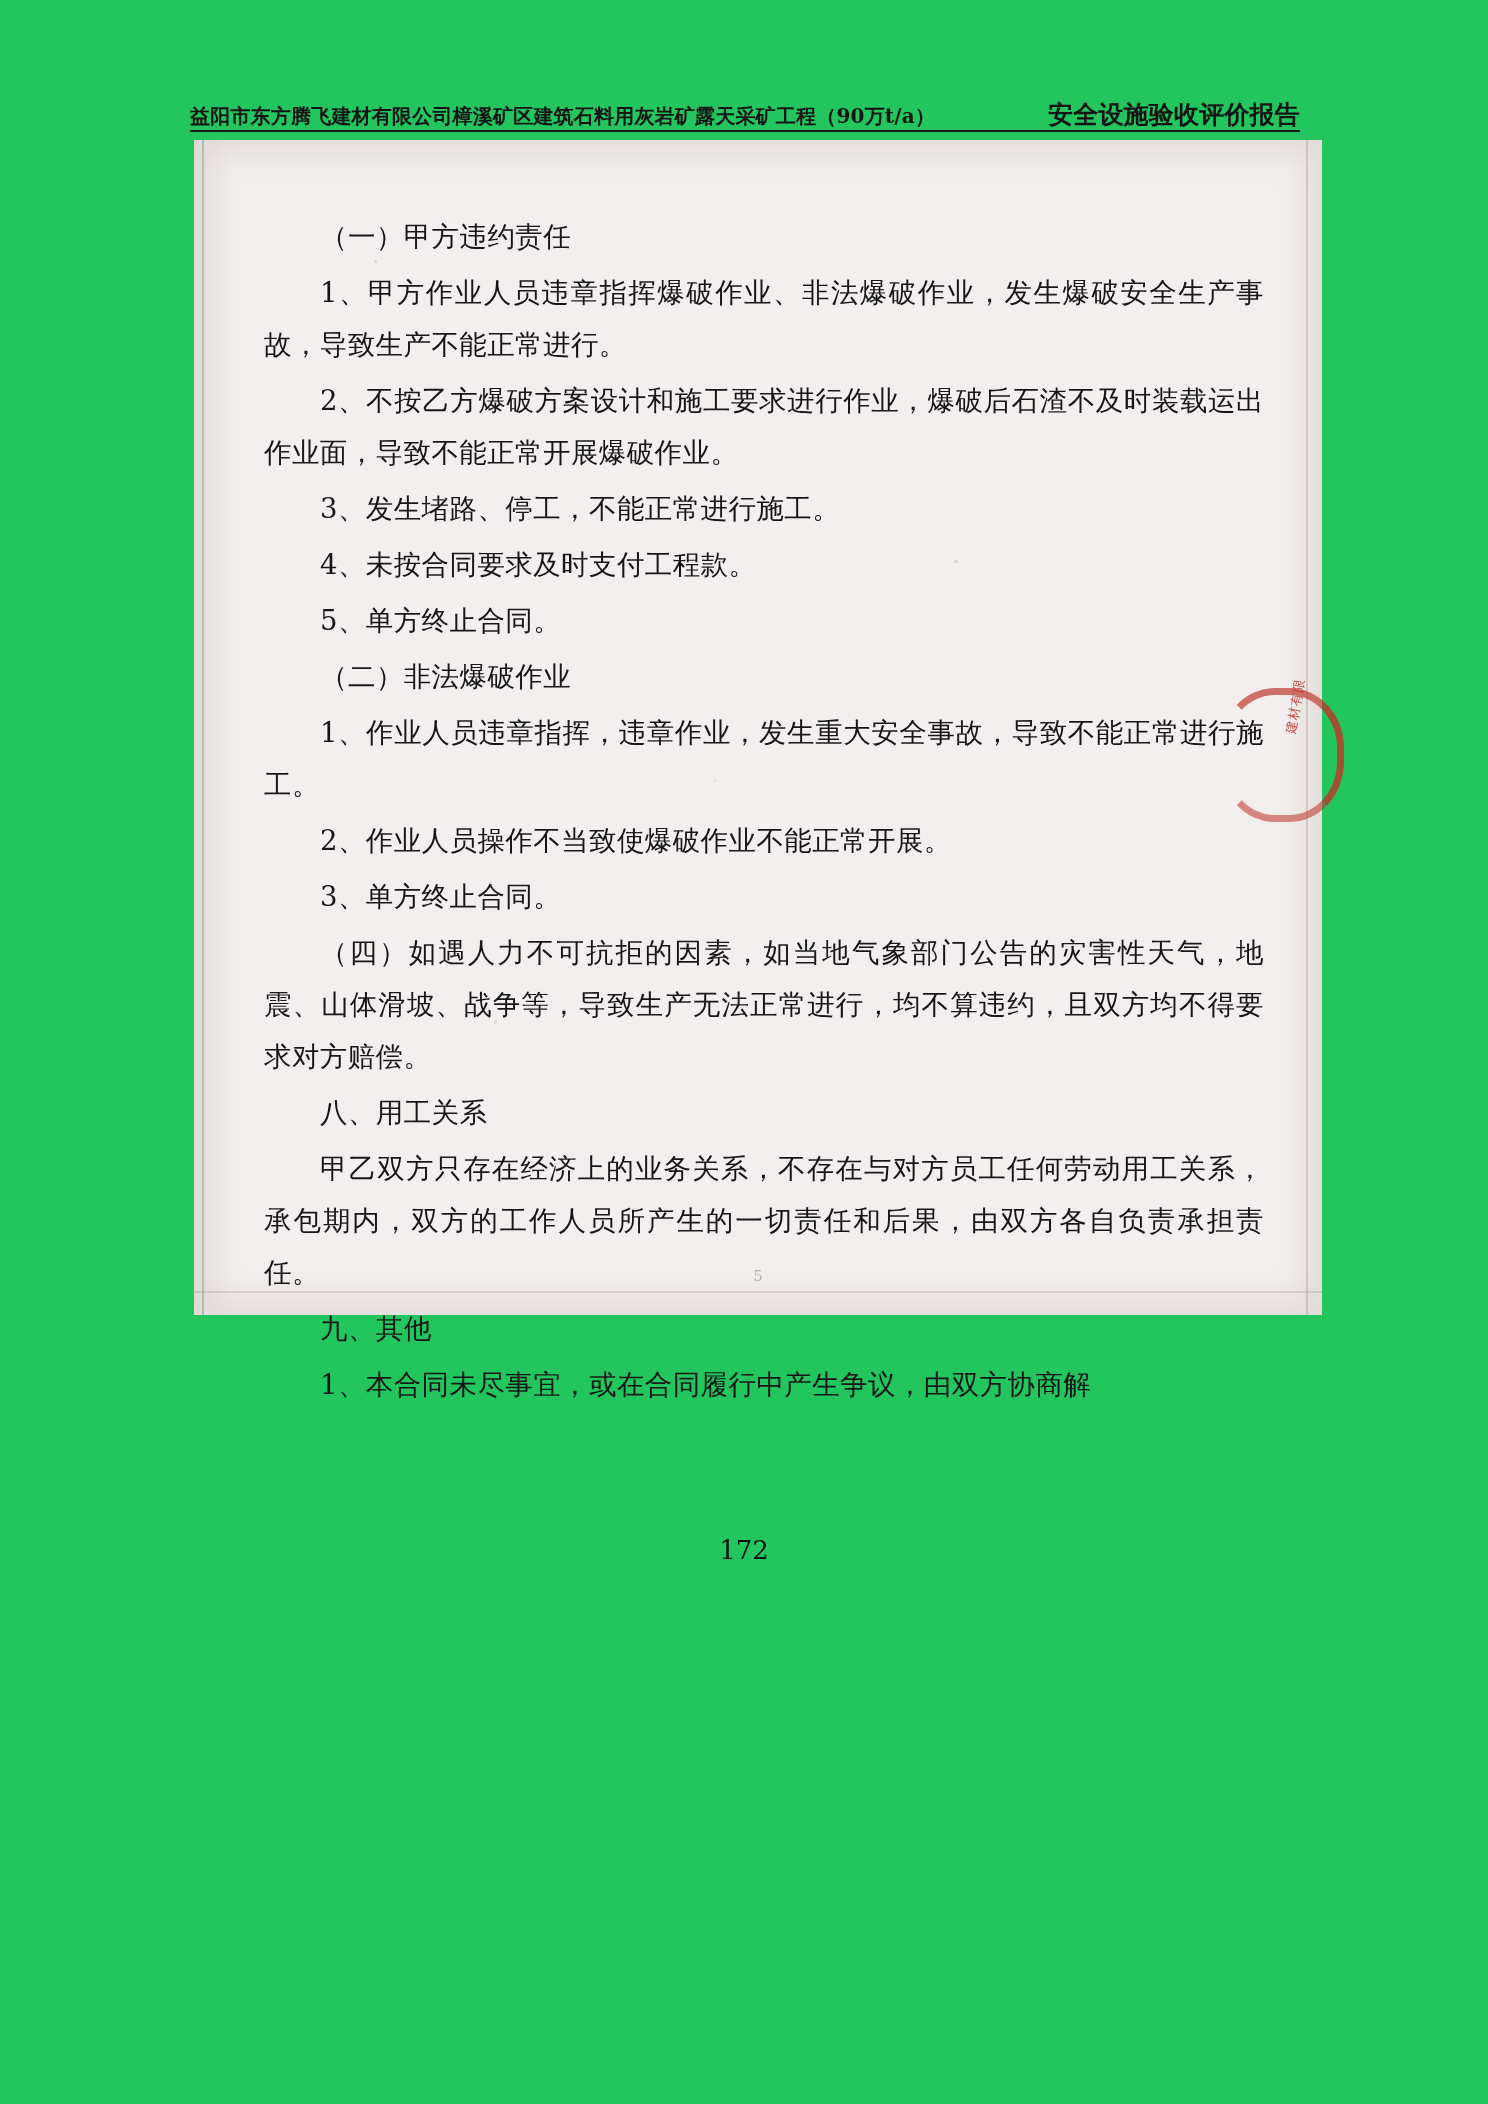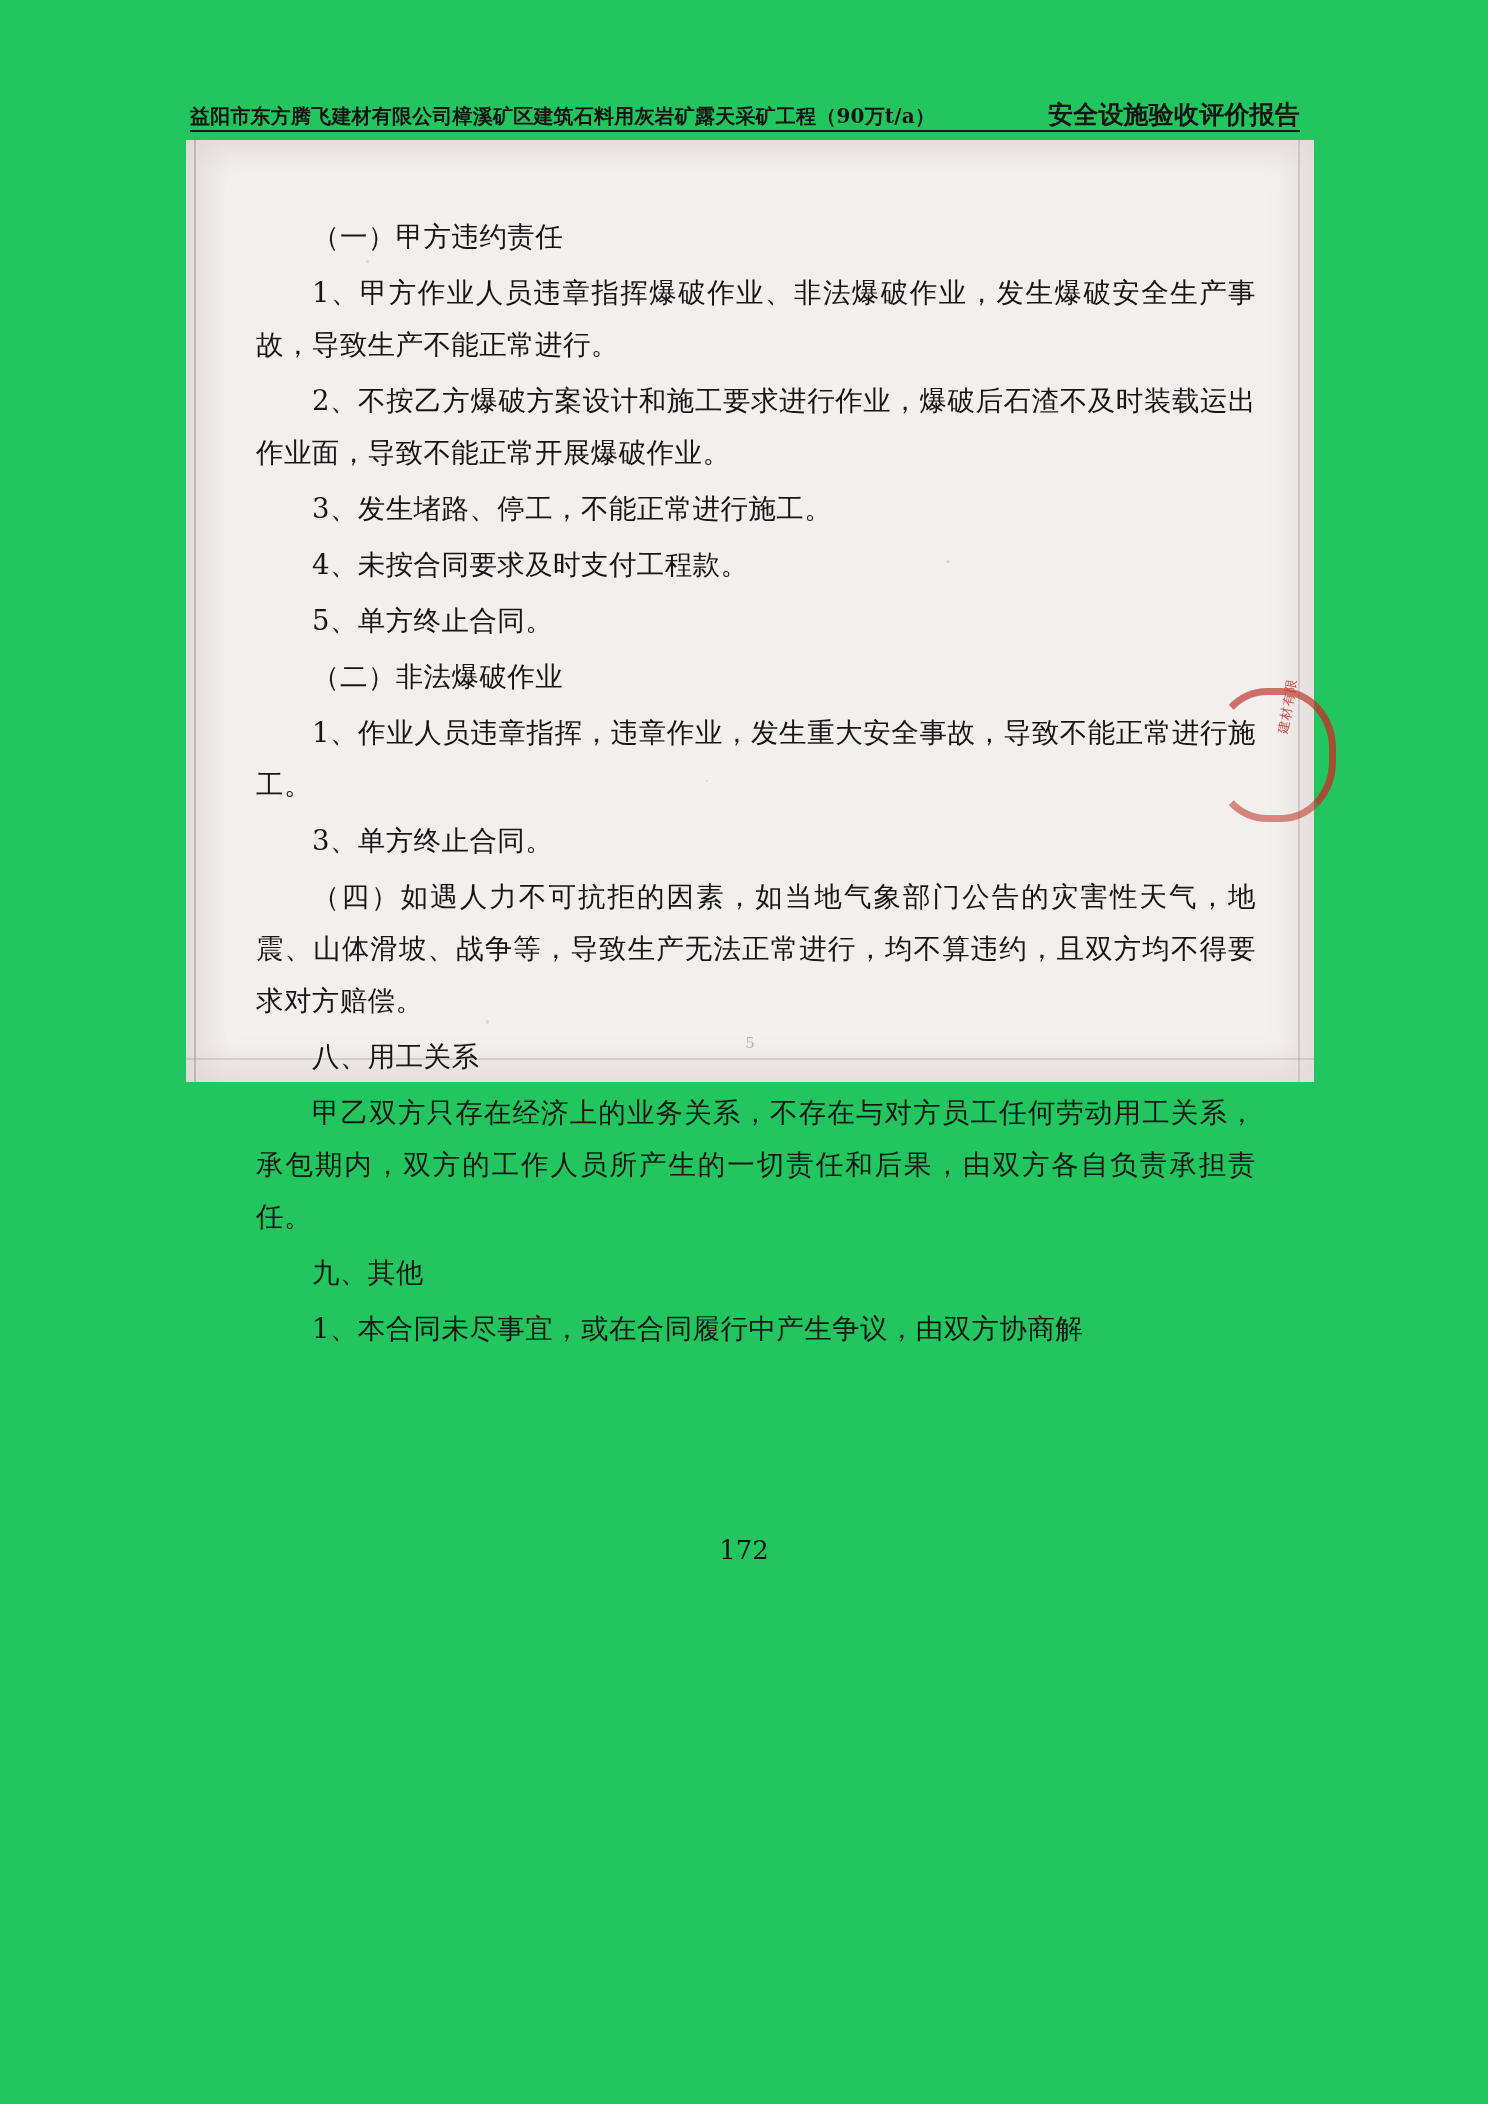--- a/index.html
+++ b/index.html
@@ -52,23 +52,23 @@
     left: 190px;
     width: 1110px;
     height: 2px;
     background: #1a1a1a;
   }
 
   
   .scan {
     position: absolute;
     top: 140px;
-    left: 186px;
+    left: 194px;
     width: 1128px;
-    height: 942px;
+    height: 1175px;
     background: #f3efee;
     box-shadow: inset 0 0 40px rgba(180,170,165,0.35);
   }
   .scan:before {
     content: "";
     position: absolute;
     top: 0; left: 0; right: 0; bottom: 0;
     background:
       linear-gradient(to right, rgba(222,214,210,0.55) 0px, rgba(243,239,238,0) 42px),
       linear-gradient(to left, rgba(226,218,214,0.5) 0px, rgba(243,239,238,0) 36px),
@@ -211,20 +211,21 @@
 
     <div class="doc-body">
       <p class="para indent">（一）甲方违约责任</p>
       <p class="para indent">1、甲方作业人员违章指挥爆破作业、非法爆破作业，发生爆破安全生产事故，导致生产不能正常进行。</p>
       <p class="para indent">2、不按乙方爆破方案设计和施工要求进行作业，爆破后石渣不及时装载运出作业面，导致不能正常开展爆破作业。</p>
       <p class="para indent">3、发生堵路、停工，不能正常进行施工。</p>
       <p class="para indent">4、未按合同要求及时支付工程款。</p>
       <p class="para indent">5、单方终止合同。</p>
       <p class="para indent">（二）非法爆破作业</p>
       <p class="para indent">1、作业人员违章指挥，违章作业，发生重大安全事故，导致不能正常进行施工。</p>
+      <p class="para indent">2、作业人员操作不当致使爆破作业不能正常开展。</p>
       <p class="para indent">3、单方终止合同。</p>
       <p class="para indent">（四）如遇人力不可抗拒的因素，如当地气象部门公告的灾害性天气，地震、山体滑坡、战争等，导致生产无法正常进行，均不算违约，且双方均不得要求对方赔偿。</p>
       <p class="para heading">八、用工关系</p>
       <p class="para indent">甲乙双方只存在经济上的业务关系，不存在与对方员工任何劳动用工关系，承包期内，双方的工作人员所产生的一切责任和后果，由双方各自负责承担责任。</p>
       <p class="para heading">九、其他</p>
       <p class="para indent">1、本合同未尽事宜，或在合同履行中产生争议，由双方协商解</p>
     </div>
 
     <div class="stamp-fragment">
       <div class="arc"></div>

